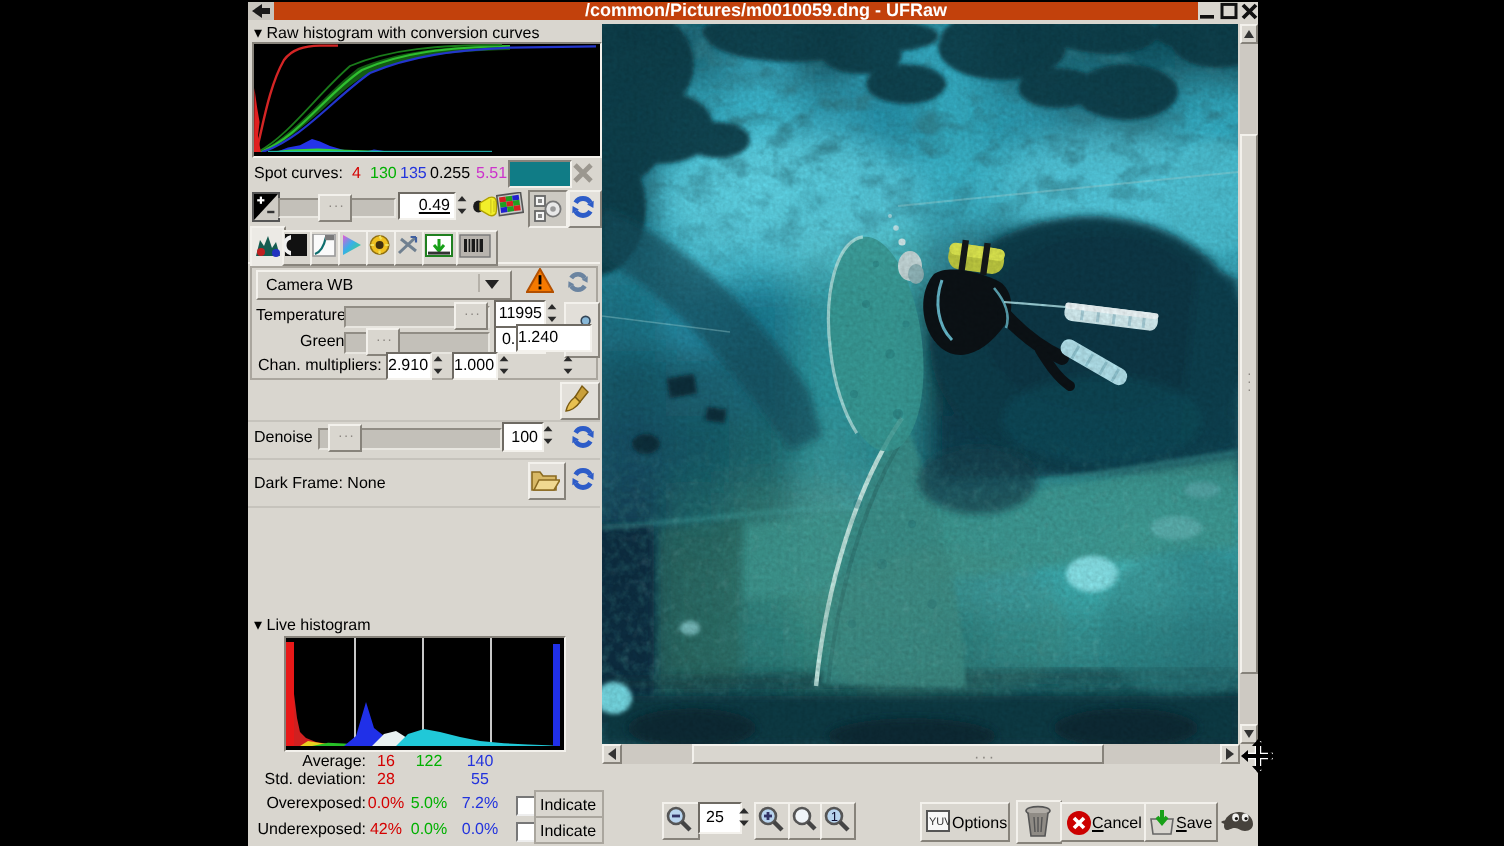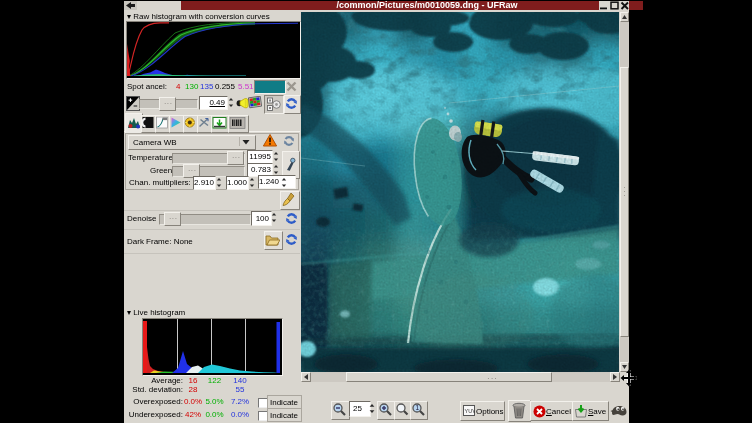--- a/index.html
+++ b/index.html
@@ -21,21 +21,21 @@
 </head>
 <body>
 <div id="win">
 
 <div class="abs" style="left:0;top:0;width:505px;height:9px;background:#d9d6cf;"></div>
 <div class="abs" style="left:0;top:0;width:13px;height:9px;background:#c8c5be;">
   <svg width="13" height="9" style="position:absolute;left:0;top:0">
     <path d="M2 4.5 L7 1 L7 3 L11 3 L11 6 L7 6 L7 8 Z" fill="#1a1a1a"></path>
   </svg>
 </div>
-<div class="abs" style="left:13px;top:0;width:462px;height:9px;background:#7f1d1d;margin-left:44px;">
+<div class="abs" style="left:13px;top:0;width:462px;height:9px;background:#c2410c;">
   <div style="position:absolute;left:15px;top:0px;width:100%;text-align:center;font-size:9px;font-weight:bold;color:#fff;line-height:9px;">/common/Pictures/m0010059.dng - UFRaw</div>
 </div>
 <div class="abs" style="left:475px;top:0;width:30px;height:9px;background:#d9d6cf;">
   <svg width="30" height="9" style="position:absolute;left:0;top:0">
     <rect x="1" y="6.5" width="7" height="1.8" fill="#111"></rect>
     <rect x="12" y="1.2" width="7" height="6.6" fill="none" stroke="#111" stroke-width="1.5"></rect>
     <path d="M22.5 1.5 L29 8 M29 1.5 L22.5 8" stroke="#111" stroke-width="1.9"></path>
   </svg>
 </div>
 
@@ -51,21 +51,21 @@
   <path d="M4 54 C24 47.5 40 27 58 14.5 C78 6 100 3 128 1.8 L171 1.2" fill="none" stroke="#2335cc" stroke-width="1.1"></path>
   <path d="M1 54 C4 44 7 22 15 8 C19 2.5 25 1 33 0.8 L42 0.8" fill="none" stroke="#d42525" stroke-width="1.2"></path>
   <path d="M0 54 L0.2 22 L1.6 32 L2.8 39 L2 46 L3.4 54 Z" fill="#e02020"></path>
   <path d="M11 54 L17 51.8 L23 50.6 L29 47.5 L33 48.8 L38 51 L44 52.8 L50 54 Z" fill="#2433e8"></path>
   <path d="M55 54 L60 52.8 L66 53.6 L72 54 Z" fill="#2433e8"></path>
   <path d="M7 54 L18 52.8 L32 52.2 L46 52.9 L60 53.4 L74 53.7 L84 54 Z" fill="#35d035"></path>
   <rect x="7" y="53.4" width="112" height="0.8" fill="#22b8b8" opacity="0.9"></rect>
 </svg>
 </div>
 
-<div class="lbl" style="left:3px;top:81px;">Spot ancel:</div>
+<div class="lbl" style="left:3px;top:81px;">Spot curves:</div>
 <div class="lbl" style="left:52px;top:81px;color:#d40000;">4</div>
 <div class="lbl" style="left:61px;top:81px;color:#00b000;">130</div>
 <div class="lbl" style="left:76px;top:81px;color:#2233dd;">135</div>
 <div class="lbl" style="left:91px;top:81px;">0.255</div>
 <div class="lbl" style="left:114px;top:81px;color:#cc33cc;">5.51</div>
 <div class="abs sunken" style="left:130px;top:79px;width:30px;height:12px;background:#107c86;"></div>
 <svg class="abs" style="left:162px;top:80px" width="11" height="11">
       <path d="M1.5 1.5 L9.5 9.5 M9.5 1.5 L1.5 9.5" stroke="#9b978f" stroke-width="2.4"></path>
     </svg>
 
@@ -244,21 +244,21 @@
 <div class="abs entry" style="left:69px;top:175px;width:20px;height:12px;line-height:12px;text-align:right;padding-right:1px;">2.910</div>
 <div class="abs" style="left:91px;top:175px;width:8px;height:13px;"><svg width="8" height="13">
         <path d="M4 2 L6.2 4.6 L1.8 4.6 Z" fill="#2a2a2a"></path>
         <path d="M4 11 L6.2 8.4 L1.8 8.4 Z" fill="#2a2a2a"></path>
       </svg></div>
 <div class="abs entry" style="left:102px;top:175px;width:20px;height:12px;line-height:12px;text-align:right;padding-right:1px;">1.000</div>
 <div class="abs" style="left:124px;top:175px;width:8px;height:13px;"><svg width="8" height="13">
         <path d="M4 2 L6.2 4.6 L1.8 4.6 Z" fill="#2a2a2a"></path>
         <path d="M4 11 L6.2 8.4 L1.8 8.4 Z" fill="#2a2a2a"></path>
       </svg></div>
-<div class="abs entry" style="left:134px;top:174px;width:20px;height:12px;line-height:12px;text-align:left;padding-right:16px;">1.240</div>
+<div class="abs entry" style="left:134px;top:161px;width:20px;height:12px;line-height:12px;text-align:left;padding-right:16px;">1.240</div>
 <div class="abs" style="left:156px;top:175px;width:8px;height:13px;"><svg width="8" height="13">
         <path d="M4 2 L6.2 4.6 L1.8 4.6 Z" fill="#2a2a2a"></path>
         <path d="M4 11 L6.2 8.4 L1.8 8.4 Z" fill="#2a2a2a"></path>
       </svg></div>
 
 <div class="abs raised" style="left:156px;top:190px;width:18px;height:17px;background:#e2dfd9;"></div>
 <svg class="abs" style="left:158px;top:191px" width="15" height="15">
   <path d="M9 1 L12 4 L8 9 L5.5 6.5 Z" fill="#caa03a" stroke="#7a5a10" stroke-width="0.7"></path>
   <path d="M5.5 6.5 L8 9 C6 12 3 13.5 1 13.5 C1.5 11 3 8.5 5.5 6.5 Z" fill="#e8c050" stroke="#7a5a10" stroke-width="0.7"></path>
 </svg>

